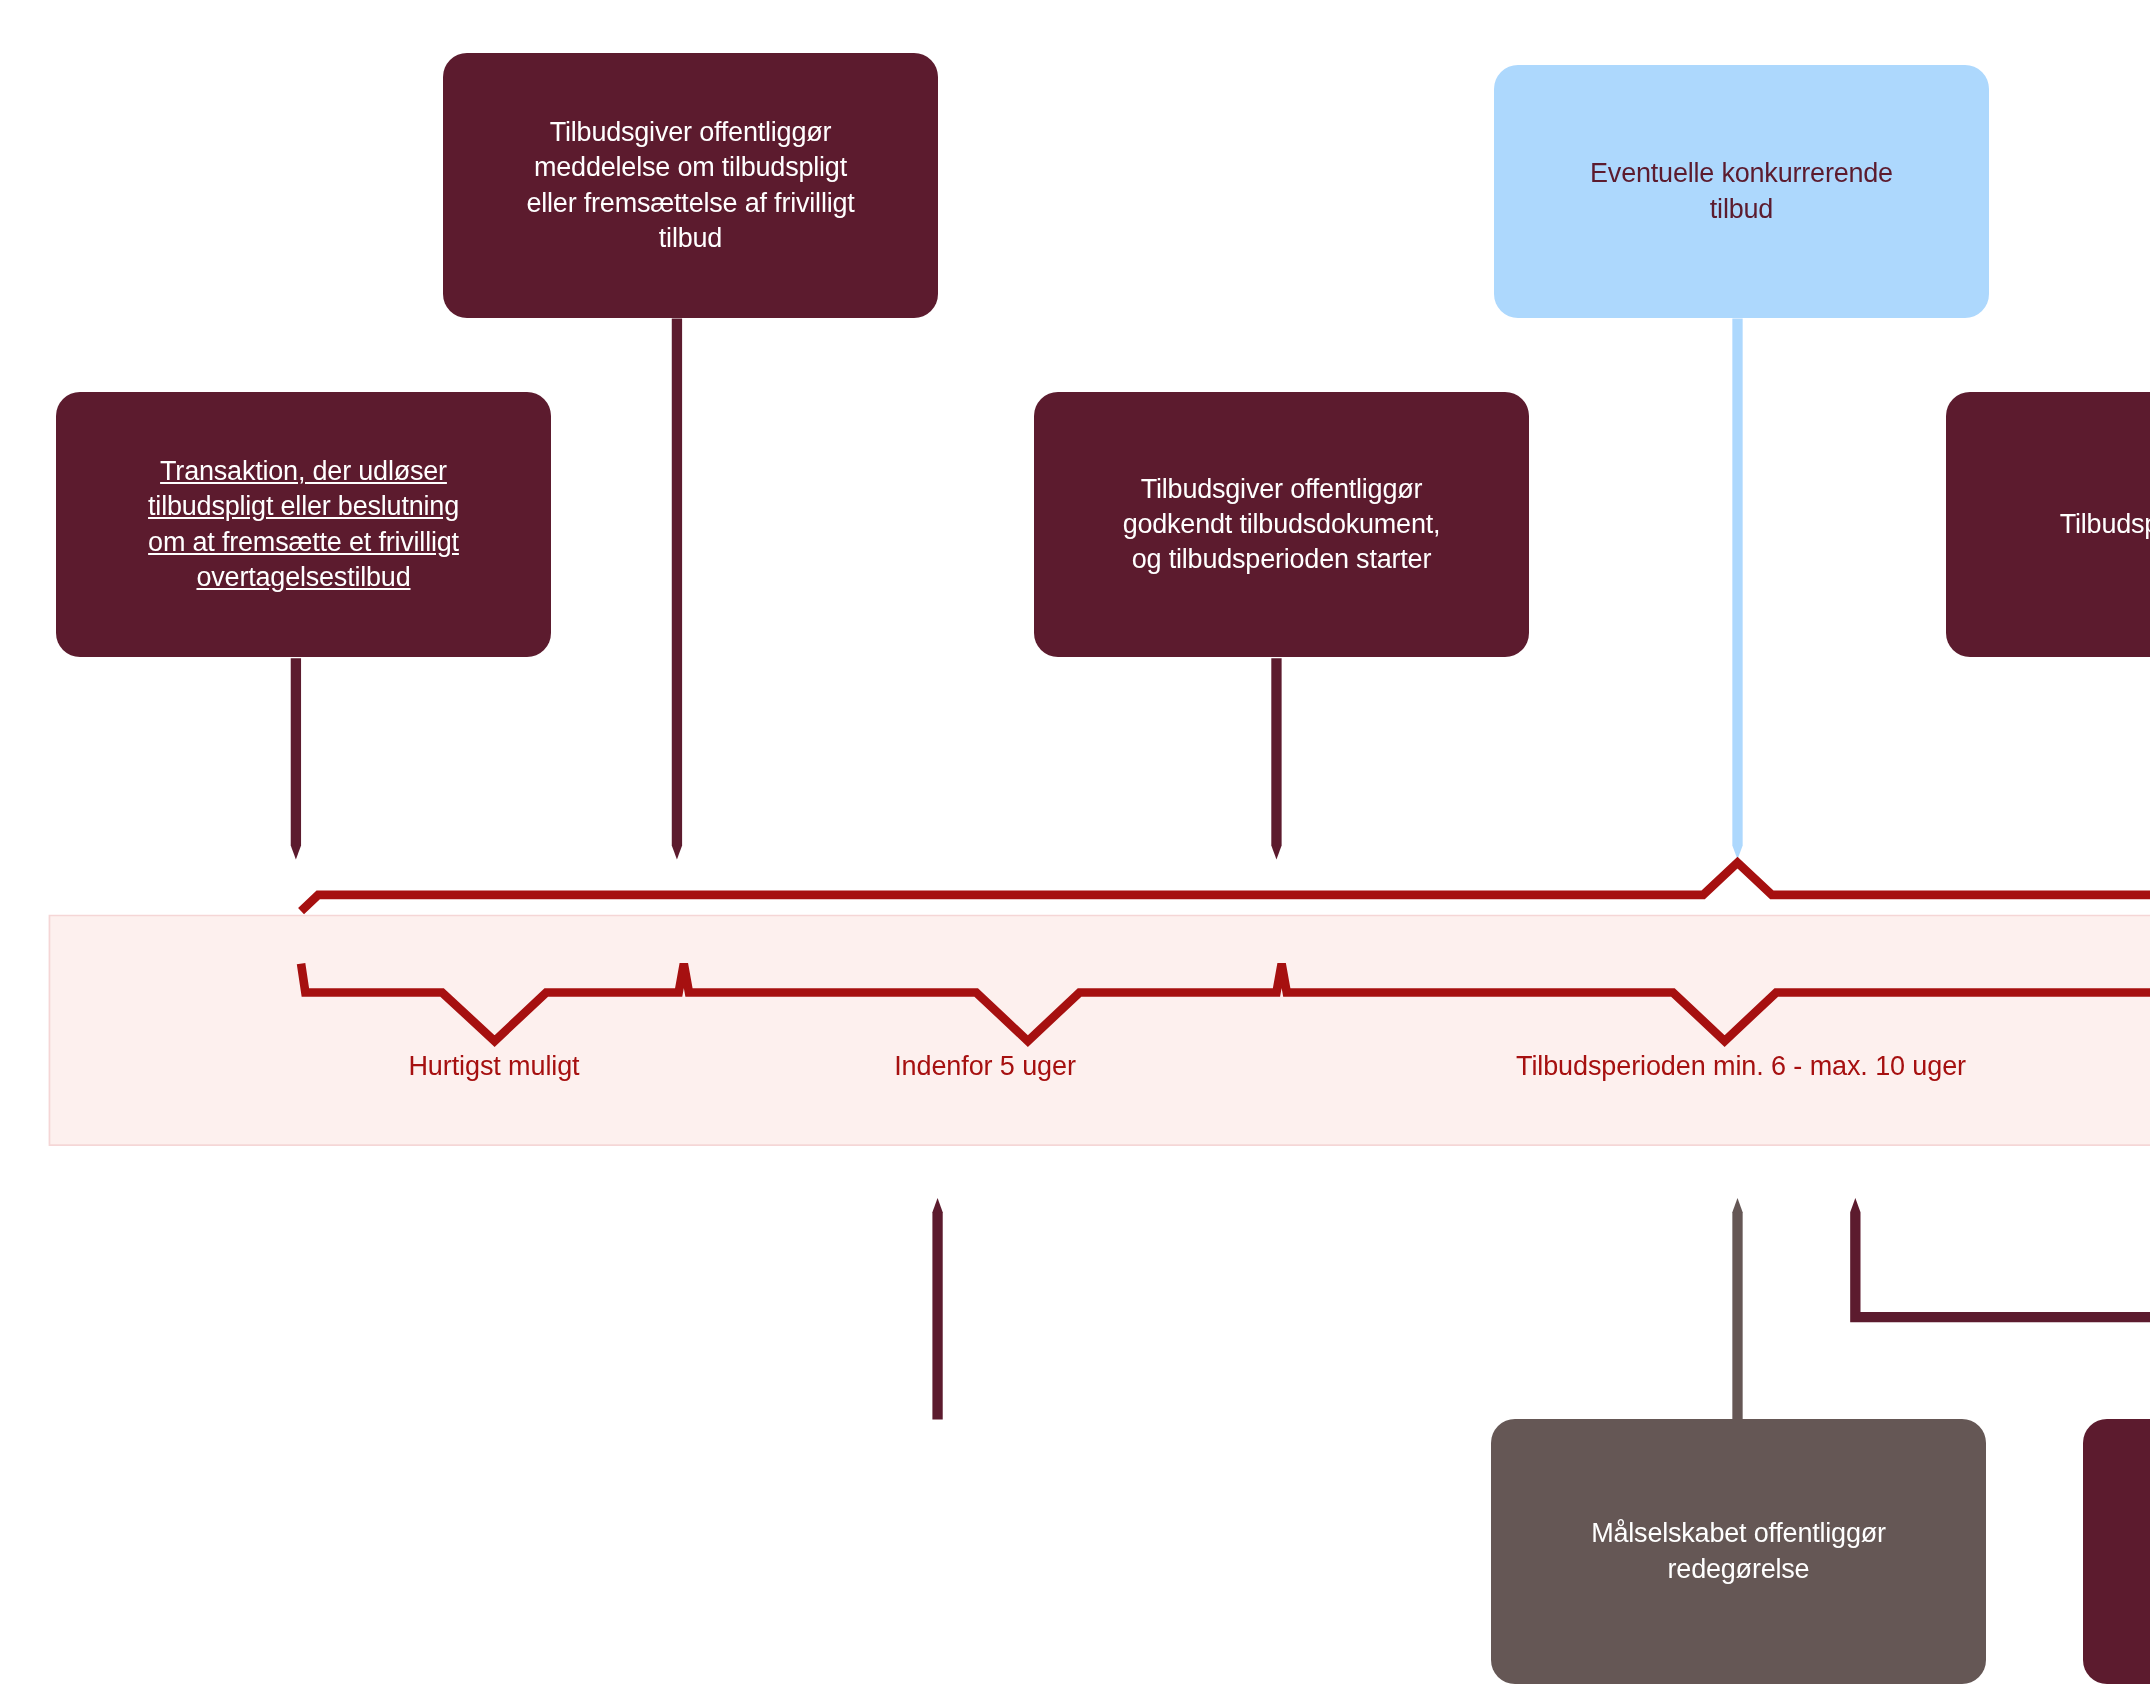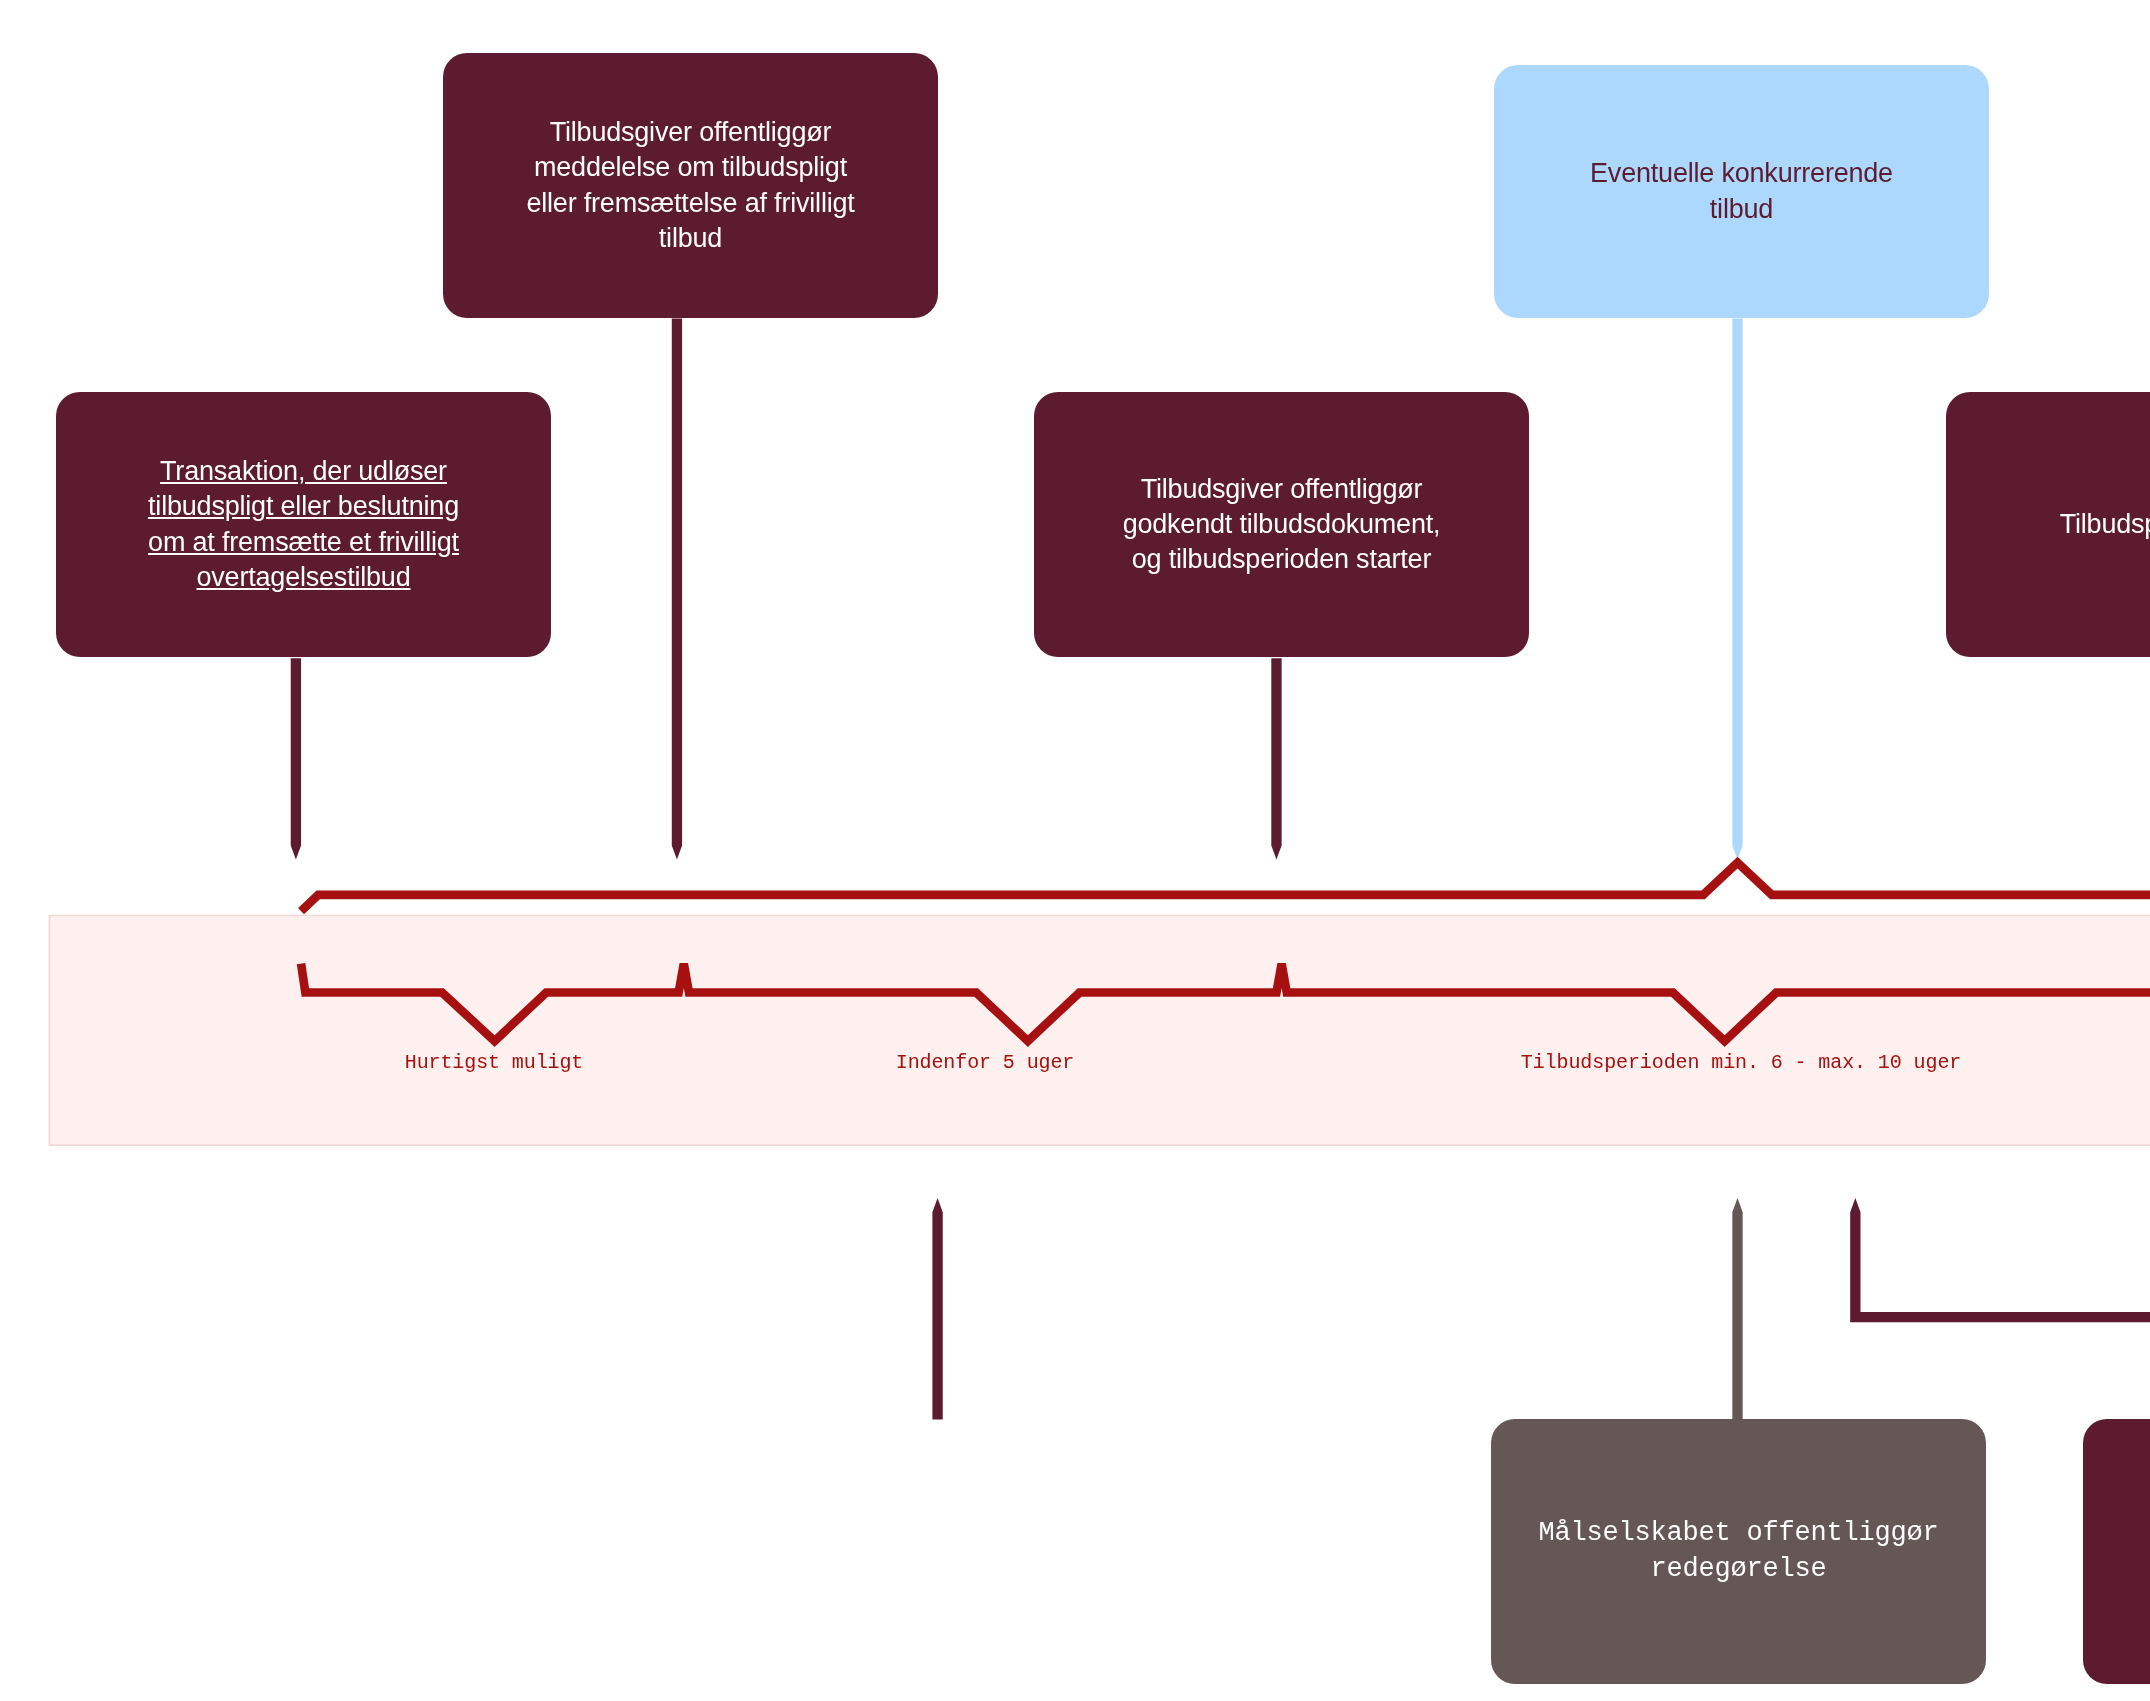--- a/index.html
+++ b/index.html
@@ -41,22 +41,22 @@
     white-space: pre-line;
     letter-spacing: -0.2px;
   }
   .node.maroon  { background: #5C1B2E; color: #ffffff; }
   .node.blue    { background: #ADD8FD; color: #5C1B2E; }
   .node.gray    { background: #655755; color: #ffffff; }
 
   .period-label {
     position: absolute;
     color: #A61010;
-    font-family: Liberation Mono, monospace;
-    font-size: 20px;
+    font-family: Liberation Sans, sans-serif;
+    font-size: 27px;
     line-height: 1.1;
     white-space: nowrap;
     text-align: center;
     transform: translateX(-50%);
     letter-spacing: -0.1px;
   }
 </style>
 </head>
 <body>
 
@@ -143,21 +143,21 @@
   <div class="node blue" style="left:1494px; top:65px; width:495px; height:253px;">
     <span>Eventuelle konkurrerende
 tilbud</span>
   </div>
 
   <div class="node maroon" style="left:1946px; top:392px; width:495px; height:265px;">
     <span>Tilbudsperioden slutter</span>
   </div>
 
 
-  <div class="node gray" style="left:1491px; top:1419px; width:495px; height:265px;font-family:Liberation Mono, monospace;">
+  <div class="node gray" style="left:1491px; top:1419px; width:495px; height:265px;">
     <span>Målselskabet offentliggør
 redegørelse</span>
   </div>
 
   <div class="node maroon" style="left:2083px; top:1419px; width:495px; height:265px;">
     
   </div>
 
   <div class="period-label" style="left:494px; top:1052px;">
     <span>Hurtigst muligt</span>

